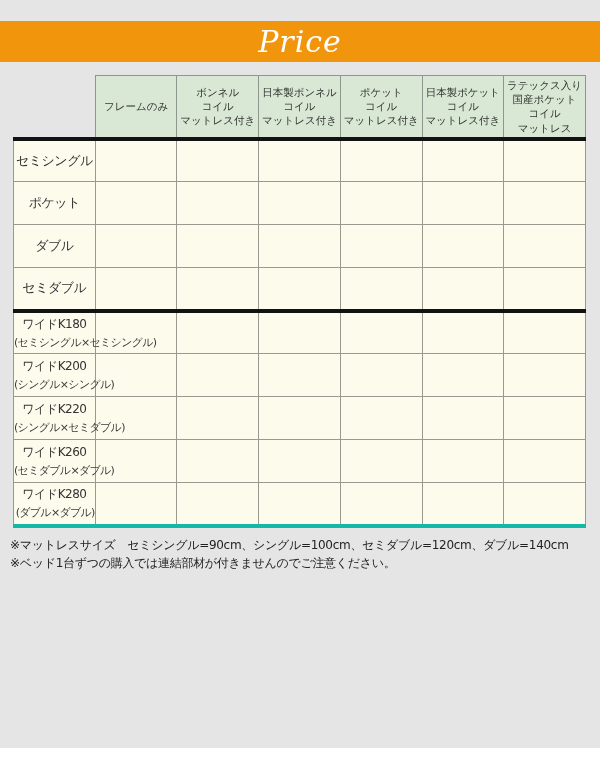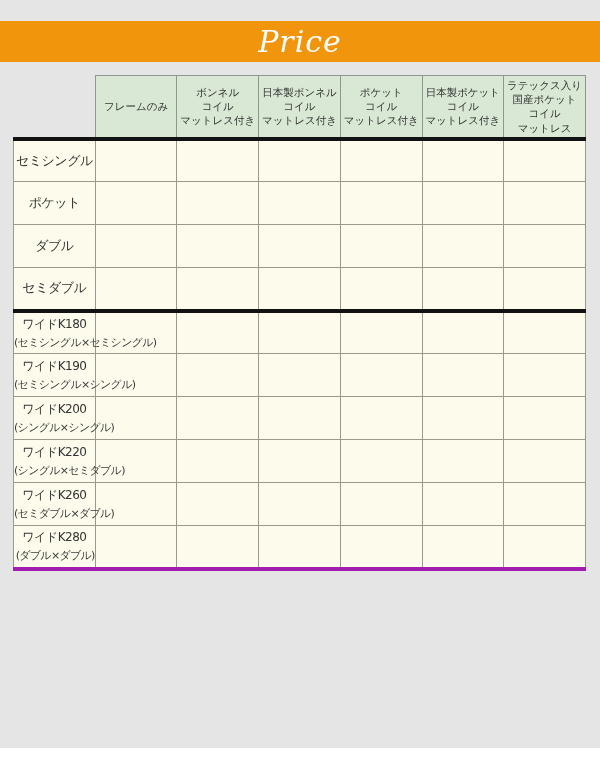--- a/index.html
+++ b/index.html
@@ -76,21 +76,21 @@
   .rsub {
     font-size: 11px;
     color: #3a3a3a;
     letter-spacing: -0.7px;
     margin-top: 2px;
     white-space: nowrap;
     text-align: right;
   }
   .rsub:empty { display: none; }
   tr.block-start th, tr.block-start td { border-top: 4px solid #121212; }
-  tr.last th, tr.last td { border-bottom: 4px solid #a21caf; }
+  tr.last th, tr.last td { border-bottom: 4px solid #14b8a6; }
   .notes {
     margin: 8px 0 0 10px;
     font-size: 12px;
     line-height: 18px;
     color: #222;
     letter-spacing: -0.3px;
   }
 </style>
 </head>
 <body>
@@ -181,32 +181,20 @@
           </th>
           <td class="cell"></td>
           <td class="cell"></td>
           <td class="cell"></td>
           <td class="cell"></td>
           <td class="cell"></td>
           <td class="cell"></td>
         </tr>
         <tr class="wide">
           <th class="rowlabel">
-            <div class="rlabel">ワイドK190</div>
-            <div class="rsub">(セミシングル×シングル)</div>
-          </th>
-          <td class="cell"></td>
-          <td class="cell"></td>
-          <td class="cell"></td>
-          <td class="cell"></td>
-          <td class="cell"></td>
-          <td class="cell"></td>
-        </tr>
-        <tr class="wide">
-          <th class="rowlabel">
             <div class="rlabel">ワイドK200</div>
             <div class="rsub">(シングル×シングル)</div>
           </th>
           <td class="cell"></td>
           <td class="cell"></td>
           <td class="cell"></td>
           <td class="cell"></td>
           <td class="cell"></td>
           <td class="cell"></td>
         </tr>
@@ -243,14 +231,18 @@
           <td class="cell"></td>
           <td class="cell"></td>
           <td class="cell"></td>
           <td class="cell"></td>
           <td class="cell"></td>
         </tr>
       </tbody>
     </table>
   </div>
 
+  <div class="notes">
+    <div>※マットレスサイズ　セミシングル=90cm、シングル=100cm、セミダブル=120cm、ダブル=140cm</div>
+    <div>※ベッド1台ずつの購入では連結部材が付きませんのでご注意ください。</div>
+  </div>
 
 </div>
 
 </body></html>

